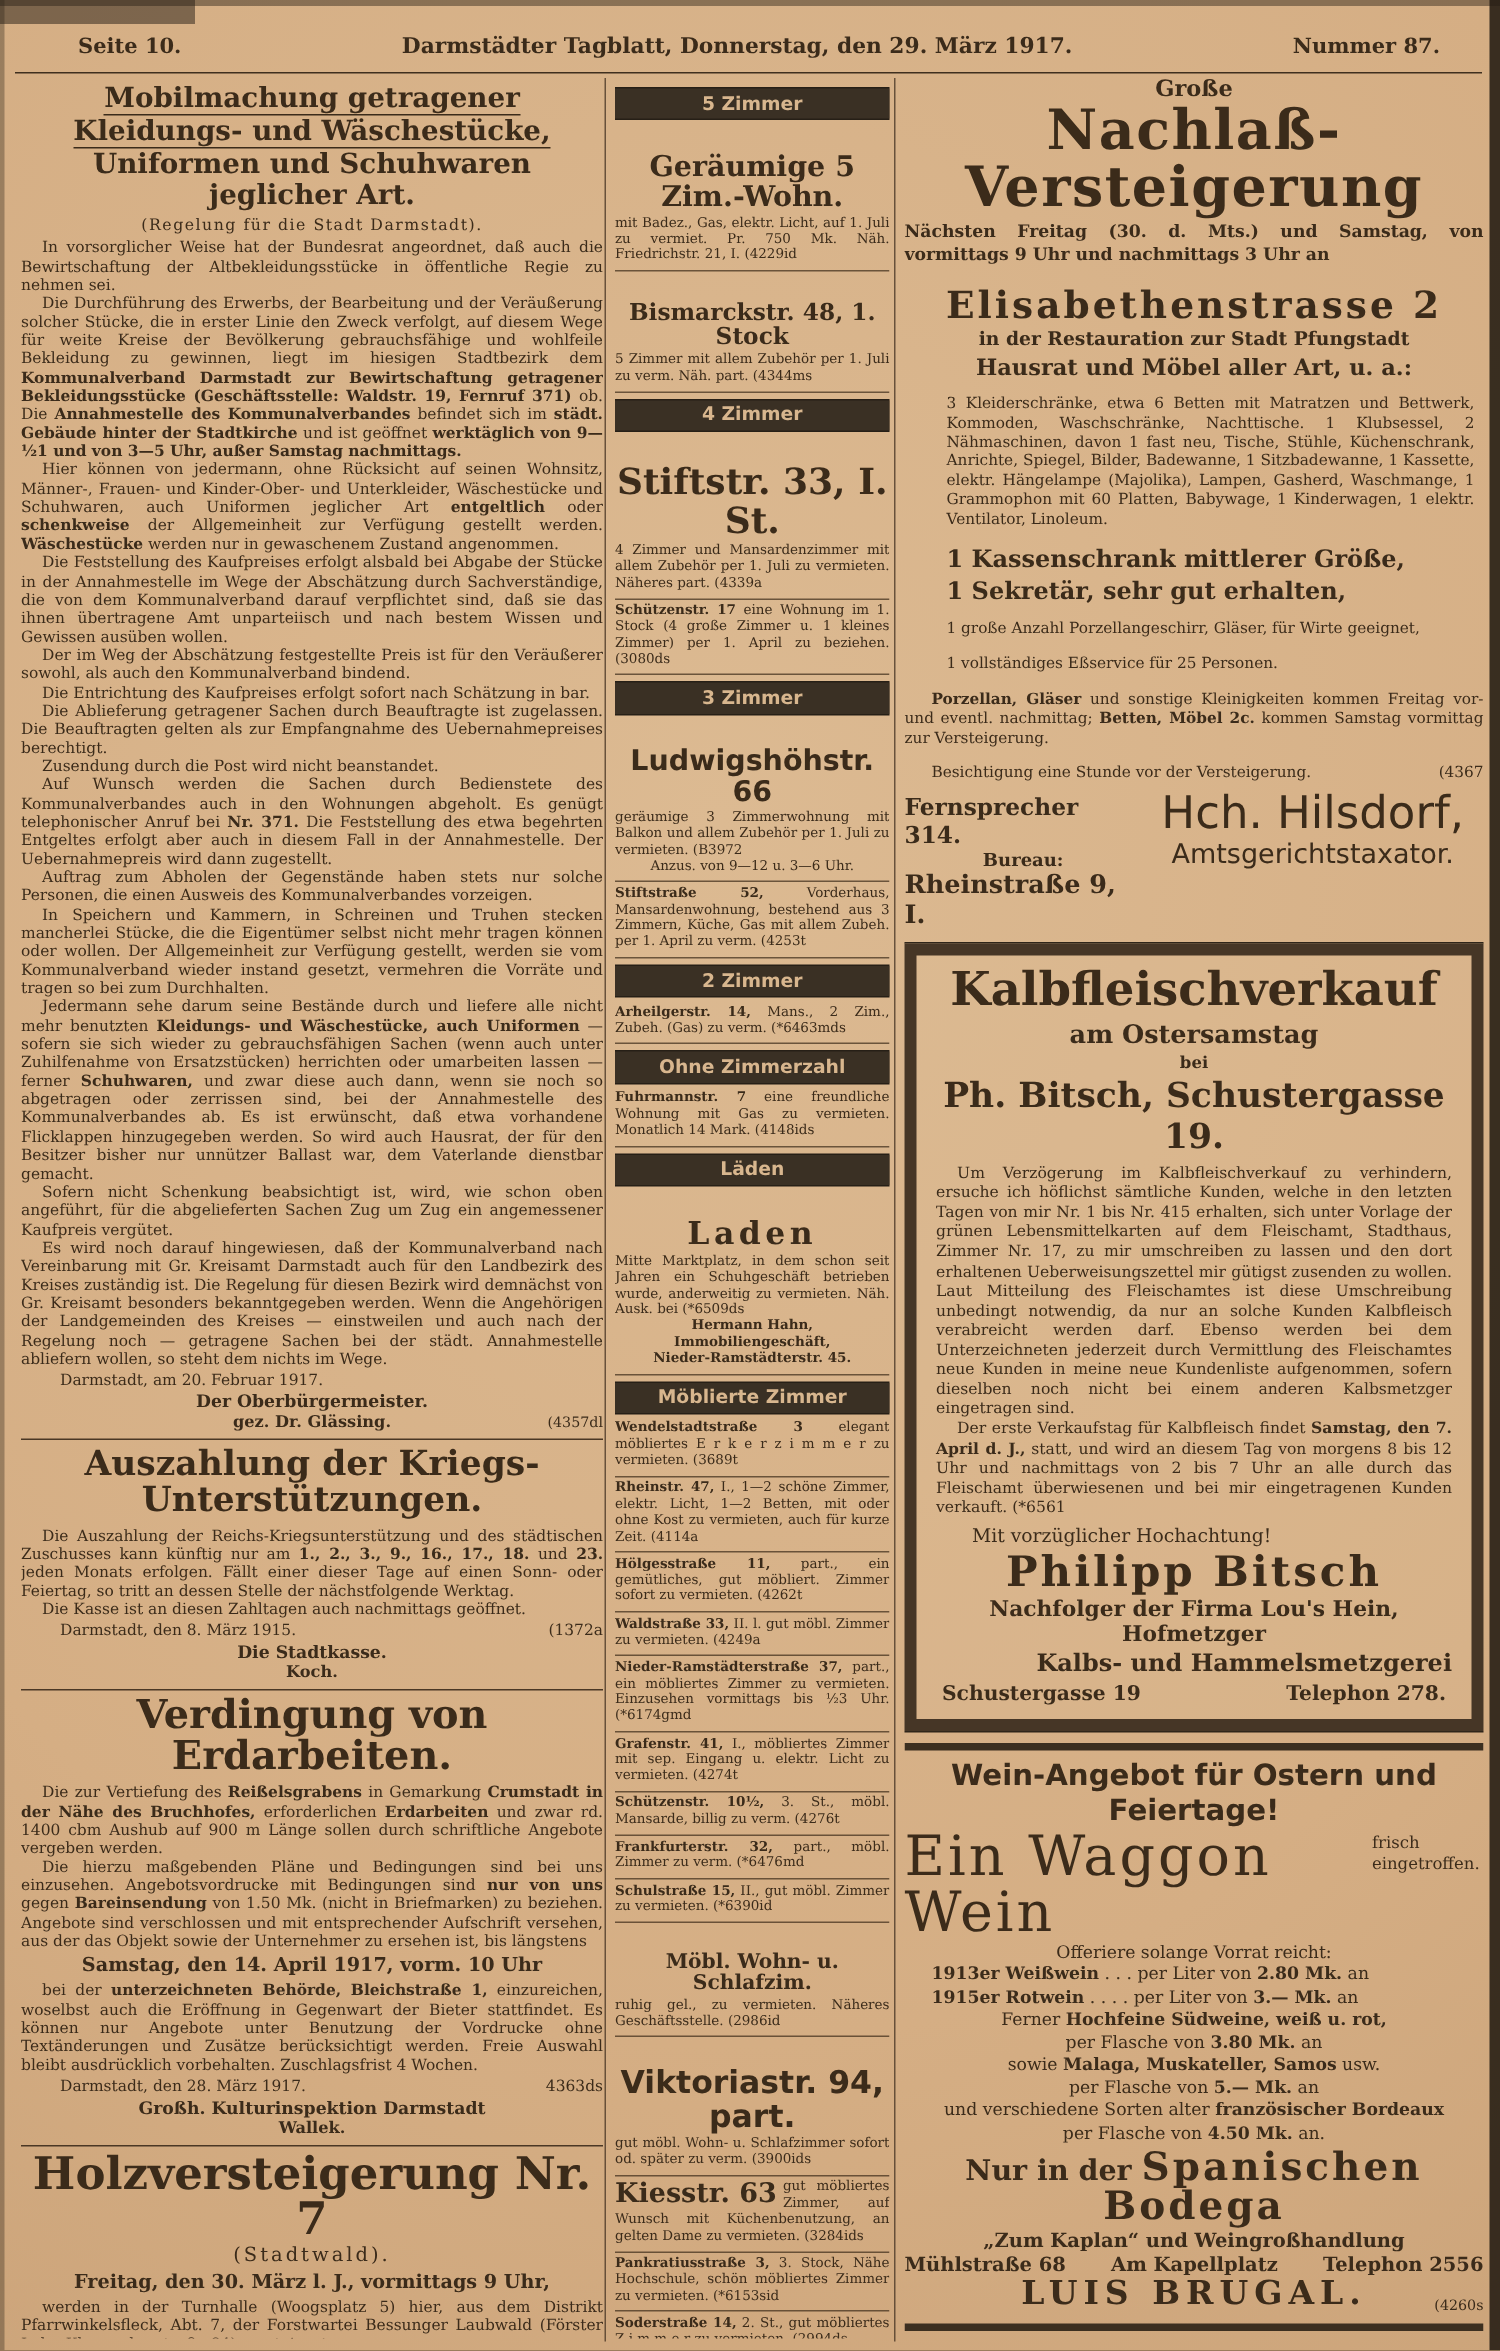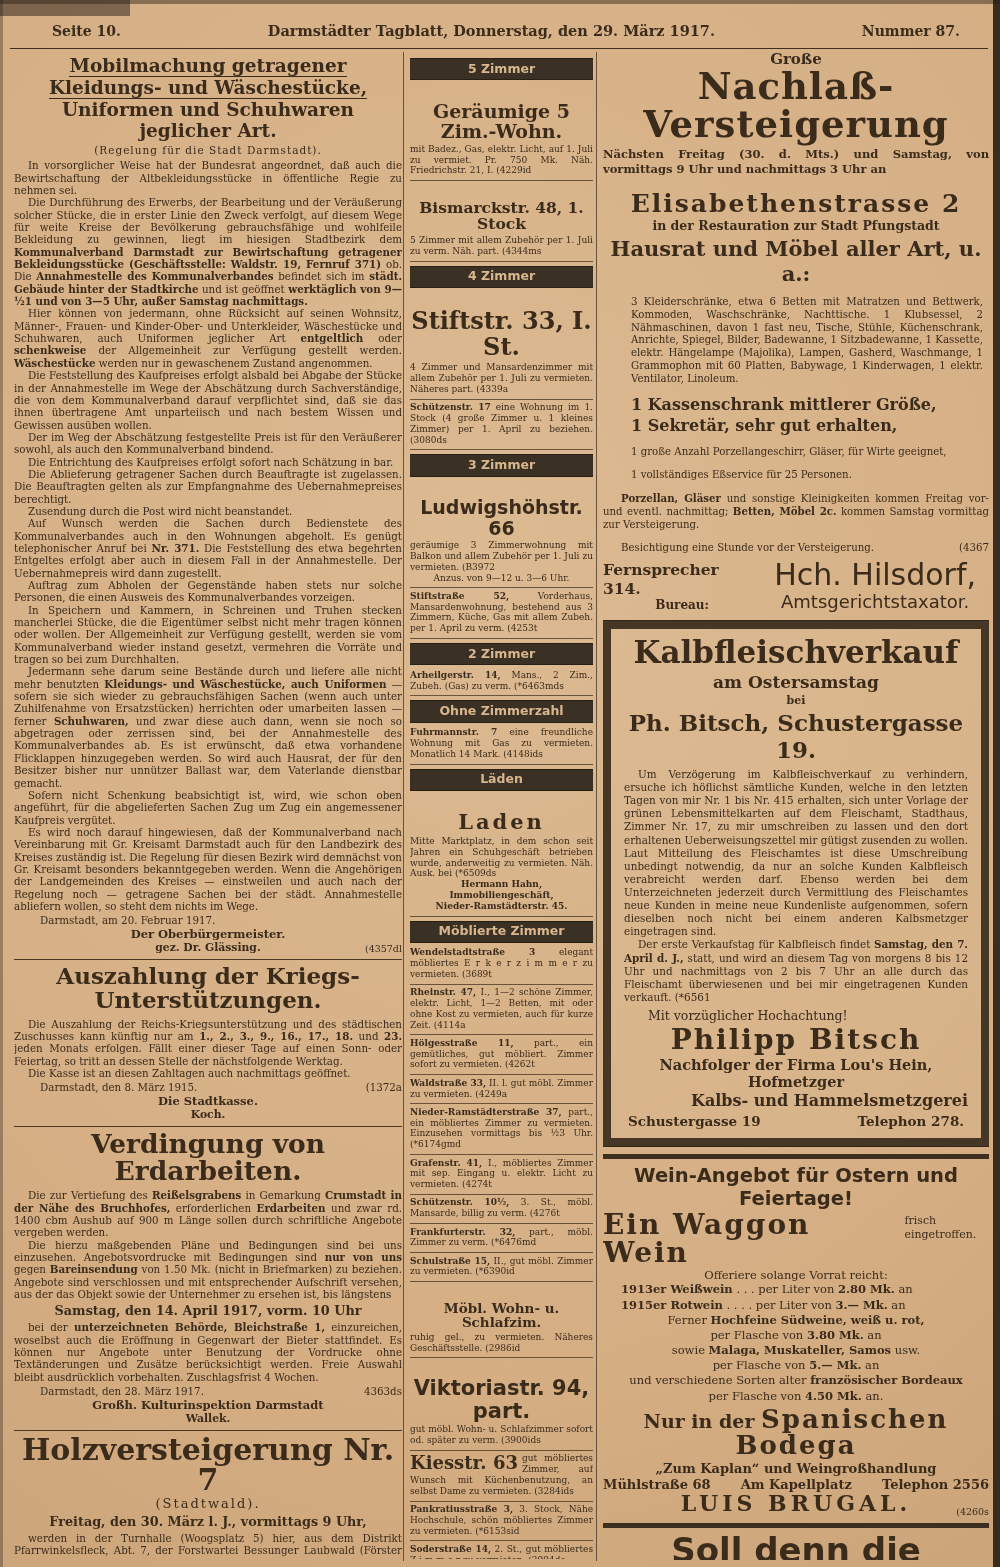--- a/index.html
+++ b/index.html
@@ -55,21 +55,21 @@
   .h-g{font-family:"DejaVu Sans",sans-serif;font-size:21px;font-weight:bold;}
   .h-h{font-size:18px;font-weight:bold;}
   .h-i{font-family:Liberation Serif, serif;font-size:19px;font-weight:bold;}
   .h-l{font-size:11px;font-weight:bold;}
   .m-entry.inl .entry-head{float:left;margin:0 4px 0 0;text-align:left;}
   .nach-kicker{font-size:15px;font-weight:bold;text-align:center;}
   .nach-title{font-size:37px;font-weight:bold;text-align:center;line-height:1.02;letter-spacing:1px;}
   .nach-intro{font-weight:bold;font-size:11.5px;line-height:1.3;text-align:justify;text-indent:0;margin-top:4px;}
   .nach-addr{font-size:25px;font-weight:bold;letter-spacing:2px;text-align:center;margin:3px 0 0;}
   .nach-venue{font-size:12.5px;font-weight:bold;text-align:center;}
-  .nach-sub{font-size:21px;font-weight:bold;text-align:center;margin:3px 0 2px;}
+  .nach-sub{font-size:15px;font-weight:bold;text-align:center;margin:3px 0 2px;}
   .nach-body{font-size:10.2px;line-height:1.25;text-align:justify;text-indent:0;padding:0 6px 0 28px;}
   .nach-boldline{font-size:16px;font-weight:bold;padding-left:28px;margin:2px 0;}
   .nach-b2{font-size:10.2px;line-height:1.25;padding-left:28px;text-indent:0;text-align:left;}
   .nach-b3{font-size:10.2px;line-height:1.25;text-align:justify;text-indent:18px;margin-top:3px;}
   .nach-view{display:flex;justify-content:space-between;font-size:10.2px;padding-left:18px;margin-top:2px;}
   .nach-contact{display:flex;margin-top:7px;align-items:flex-start;}
   .nach-contact .lft{width:41%;}
   .np{font-size:15.5px;font-weight:bold;}
   .nb{font-size:12px;font-weight:bold;text-align:center;}
   .na{font-size:17px;font-weight:bold;}
@@ -85,21 +85,21 @@
   .kalb .para{font-size:10.4px;line-height:1.26;}
   .kalb-closing{font-size:12.5px;padding-left:24px;margin:4px 0 2px;}
   .kalb-name{font-size:28px;font-weight:bold;text-align:center;letter-spacing:2px;line-height:1.05;}
   .kalb-l1{font-size:14.5px;font-weight:bold;text-align:center;margin-top:2px;}
   .kalb-l2{font-size:16px;font-weight:bold;text-align:right;margin-top:1px;}
   .kalb-bottom{display:flex;justify-content:space-between;font-size:13.5px;font-weight:bold;margin-top:3px;padding:0 4px;}
 
   .thick-rule{height:5px;background:#3c2f20;margin:8px 0 5px;}
   .wein-title{font-family:"DejaVu Sans",sans-serif;font-size:19.5px;font-weight:bold;text-align:center;}
   .wein-head{display:flex;justify-content:center;align-items:flex-start;gap:8px;margin-top:1px;}
-  .wein-big{font-size:28px;font-weight:bold;letter-spacing:2px;line-height:1;}
+  .wein-big{font-size:37px;font-weight:normal;letter-spacing:2px;line-height:1;}
   .wein-fresh{font-size:11px;width:88px;line-height:1.2;padding-top:3px;}
   .wein-offer{text-align:center;font-size:11.5px;margin-top:1px;}
   .wline{font-size:11.5px;line-height:1.32;text-align:center;text-indent:0;}
   .wline[style*="left"]{padding-left:18px;}
   .bodega{text-align:center;margin-top:2px;line-height:1;}
   .bodega .pre{font-size:19px;font-weight:bold;}
   .bodega .bname{font-size:26px;font-weight:bold;letter-spacing:2px;}
   .wein-sub{text-align:center;font-size:13px;font-weight:bold;margin-top:3px;}
   .wein-addr{display:flex;justify-content:space-between;font-size:13px;font-weight:bold;margin-top:1px;}
   .wein-name-row{position:relative;text-align:center;font-size:22px;font-weight:bold;letter-spacing:4px;line-height:1.05;}
@@ -280,21 +280,21 @@
       <div class="m-entry">
         <div class="entry-head h-f">Möbl. Wohn- u. Schlafzim.</div>
         <p class="para">ruhig gel., zu vermieten. Näheres Geschäftsstelle. (2986id</p>
       </div>
       <div class="m-entry">
         <div class="entry-head h-g">Viktoriastr. 94, part.</div>
         <p class="para">gut möbl. Wohn- u. Schlafzimmer sofort od. später zu verm. (3900ids</p>
       </div>
       <div class="m-entry inl">
         <div class="entry-head h-h">Kiesstr. 63</div>
-        <p class="para">gut möbliertes Zimmer, auf Wunsch mit Küchenbenutzung, an selbst Dame zu vermieten. (3284ids</p>
+        <p class="para">gut möbliertes Zimmer, auf Wunsch mit Küchenbenutzung, an gelten Dame zu vermieten. (3284ids</p>
       </div>
       <div class="m-entry">
         <p class="para"><b>Pankratiusstraße 3,</b> 3. Stock, Nähe Hochschule, schön möbliertes Zimmer zu vermieten. (*6153sid</p>
       </div>
       <div class="m-entry">
         <p class="para"><b>Soderstraße 14,</b> 2. St., gut möbliertes Z i m m e r zu vermieten. (2994ds</p>
       </div>
       <div class="m-entry">
         <p class="para"><b>Grafenstr. 22</b> möbl. Zimmer und Schlafstelle zu verm. (835d</p>
       </div>
@@ -322,20 +322,21 @@
       <p class="nach-b2">1 vollständiges Eßservice für 25 Personen.</p>
       <p class="nach-b3"><b>Porzellan, Gläser</b> und sonstige Kleinigkeiten kommen Freitag vor- und eventl. nachmittag; <b>Betten, Möbel 2c.</b> kommen Samstag vormittag zur Versteigerung.</p>
       <div class="nach-view">
         <span>Besichtigung eine Stunde vor der Versteigerung.</span>
         <span>(4367</span>
       </div>
       <div class="nach-contact">
         <div class="lft">
           <div class="np">Fernsprecher 314.</div>
           <div class="nb">Bureau:</div>
+          <div class="na">Rheinstraße 9, I.</div>
         </div>
         <div class="hils">
           <div class="hils-name">Hch. Hilsdorf,</div>
           <div class="hils-role">Amtsgerichtstaxator.</div>
         </div>
       </div>
     </div>
 
     <div class="kalb">
       <div class="kalb-title">Kalbfleischverkauf</div>

